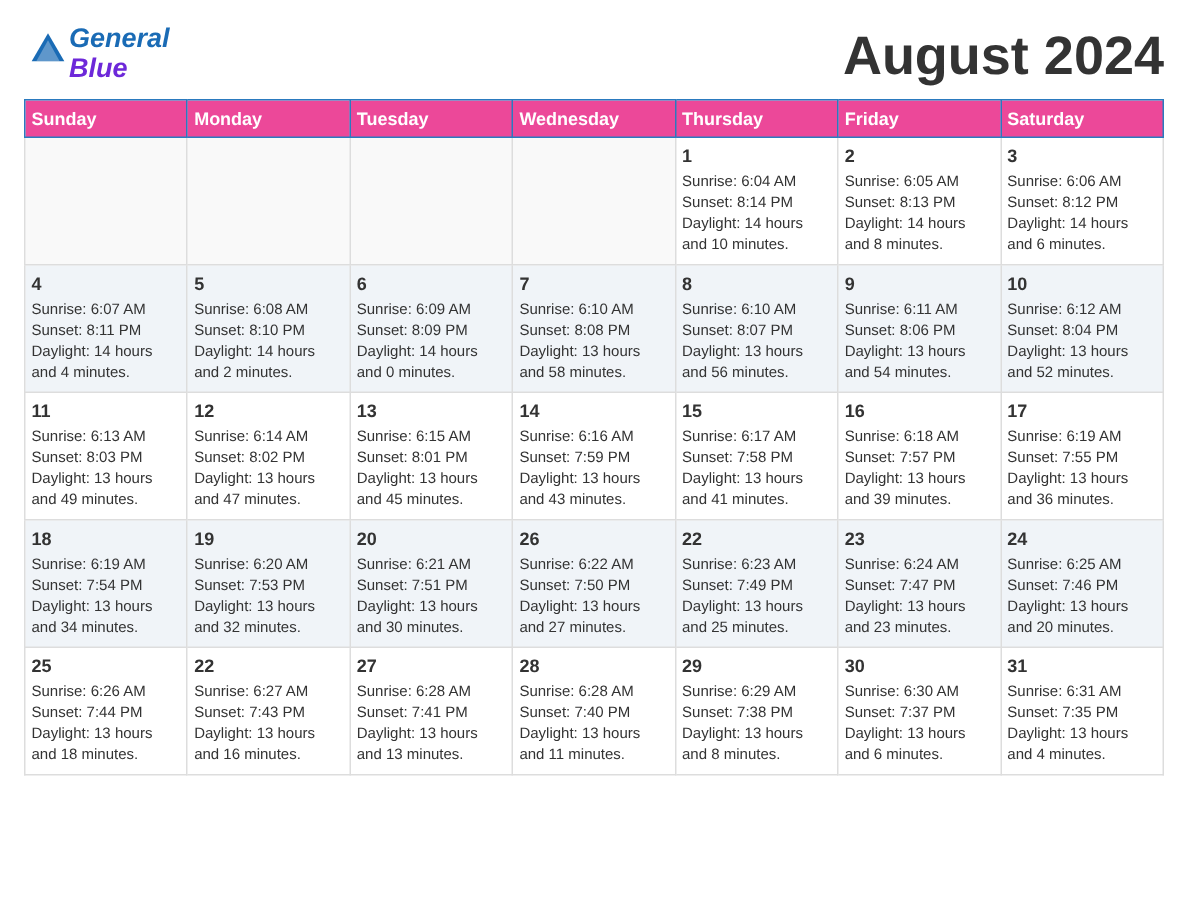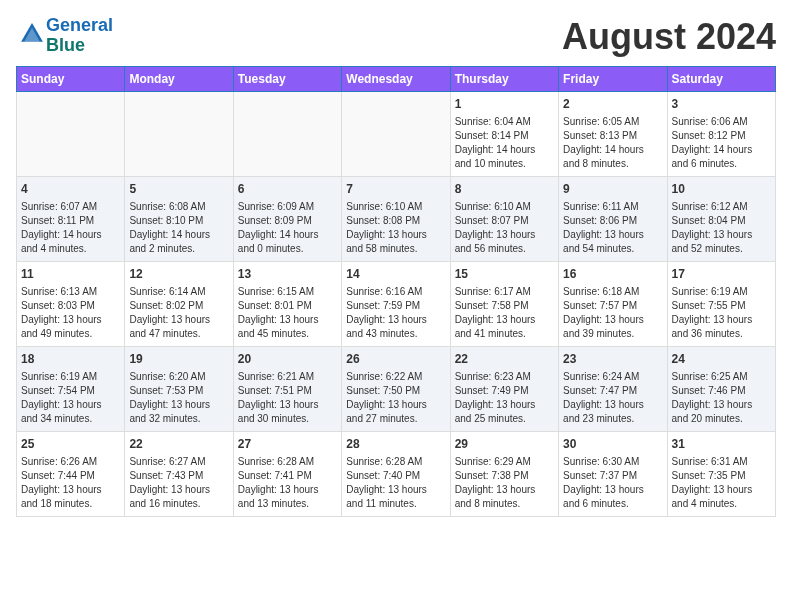--- a/index.html
+++ b/index.html
@@ -12,20 +12,21 @@
     }
     .header {
       display: flex;
       justify-content: space-between;
       align-items: flex-start;
       margin-bottom: 8px;
     }
     .logo {
       display: flex;
       align-items: center;
+      font-style: italic;
     }
     .logo-text {
       font-size: 18px;
       font-weight: bold;
       color: #333;
       line-height: 1.1;
     }
     .logo-text span {
       color: #1a6bb5;
     }
@@ -46,21 +47,21 @@
     .subtitle {
       font-size: 16px;
       color: #333;
     }
     table {
       width: 100%;
       border-collapse: collapse;
       font-size: 11px;
     }
     thead tr {
-      background-color: #8b5cf6;
+      background-color: #ec4899;
       color: #fff;
       border-radius: 10px;
     }
     thead th {
       padding: 5px 4px;
       text-align: left;
       font-size: 12px;
       font-weight: bold;
       border: 1px solid #2a7abf;
     }
@@ -104,21 +105,21 @@
 <div class="header">
   <div class="logo">
     <div>
       <svg class="logo-icon" viewBox="0 0 36 36">
         <polygon points="18,4 32,28 4,28" fill="#1a6bb5"></polygon>
         <polygon points="18,10 28,28 8,28" fill="#fff" opacity="0.3"></polygon>
       </svg>
     </div>
     <div class="logo-text">
       <span>General</span><br>
-      <span style="color:#0f766e;">Blue</span>
+      <span style="color:#6d28d9;">Blue</span>
     </div>
   </div>
   <div class="title-block">
     <div class="main-title">August 2024</div>
   </div>
 </div>
 
 <table>
   <thead>
     <tr>

